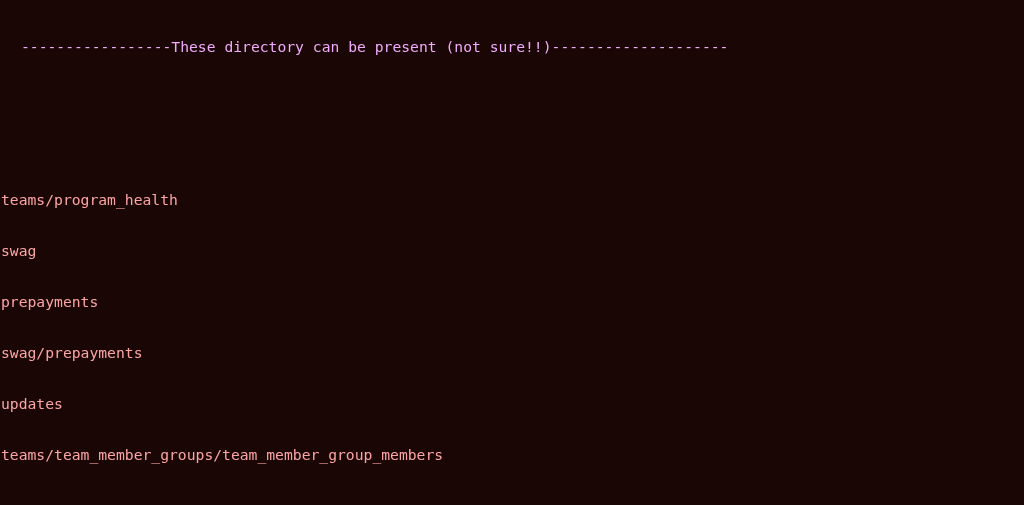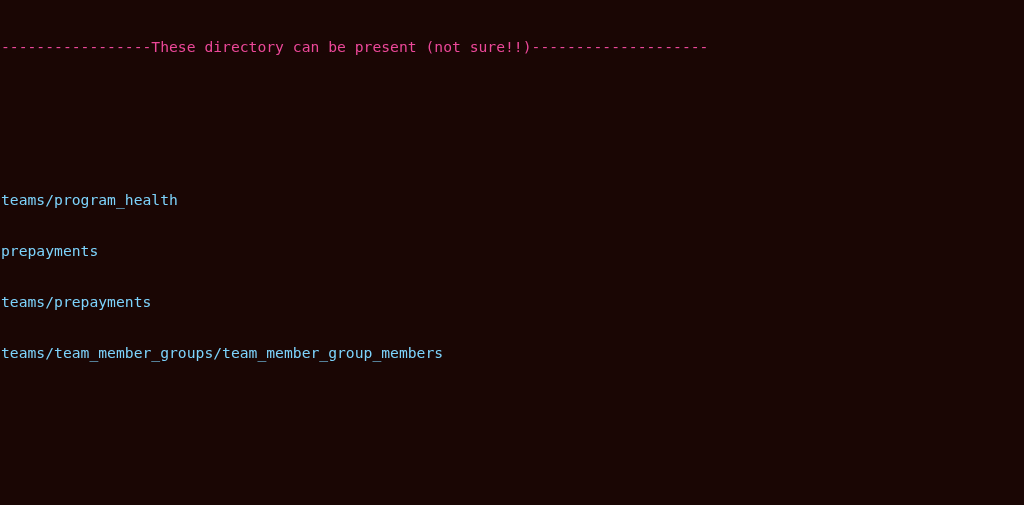--- a/index.html
+++ b/index.html
@@ -32,43 +32,46 @@
     position: absolute;
     top: 4px;
     left: 1px;
     right: 0;
     white-space: pre;
   }
   .tline {
     white-space: pre;
     height: 17px;
     line-height: 17px;
-    color: #7dd3fc;
+    color: #fca5a5;
     font-family: "DejaVu Sans Mono", "Liberation Mono", monospace;
     font-size: 14.7px;
     display: block;
   }
   .tline.blank {
     color: transparent;
   }
   .tline.header {
-    color: #ec4899;
+    color: #f0abfc;
+    padding-left: 20px;
   }
 </style>
 </head>
 <body>
 
 <div id="terminal">
   <div class="screen-lines">
     <div class="tline header">-----------------These directory can be present (not sure!!)--------------------</div>
     <div class="tline blank"></div>
     <div class="tline blank"></div>
     <div class="tline">teams/program_health</div>
+    <div class="tline">swag</div>
     <div class="tline">prepayments</div>
-    <div class="tline">teams/prepayments</div>
+    <div class="tline">swag/prepayments</div>
+    <div class="tline">updates</div>
     <div class="tline">teams/team_member_groups/team_member_group_members</div>
     
     
     
     
     
     
     
     
     

